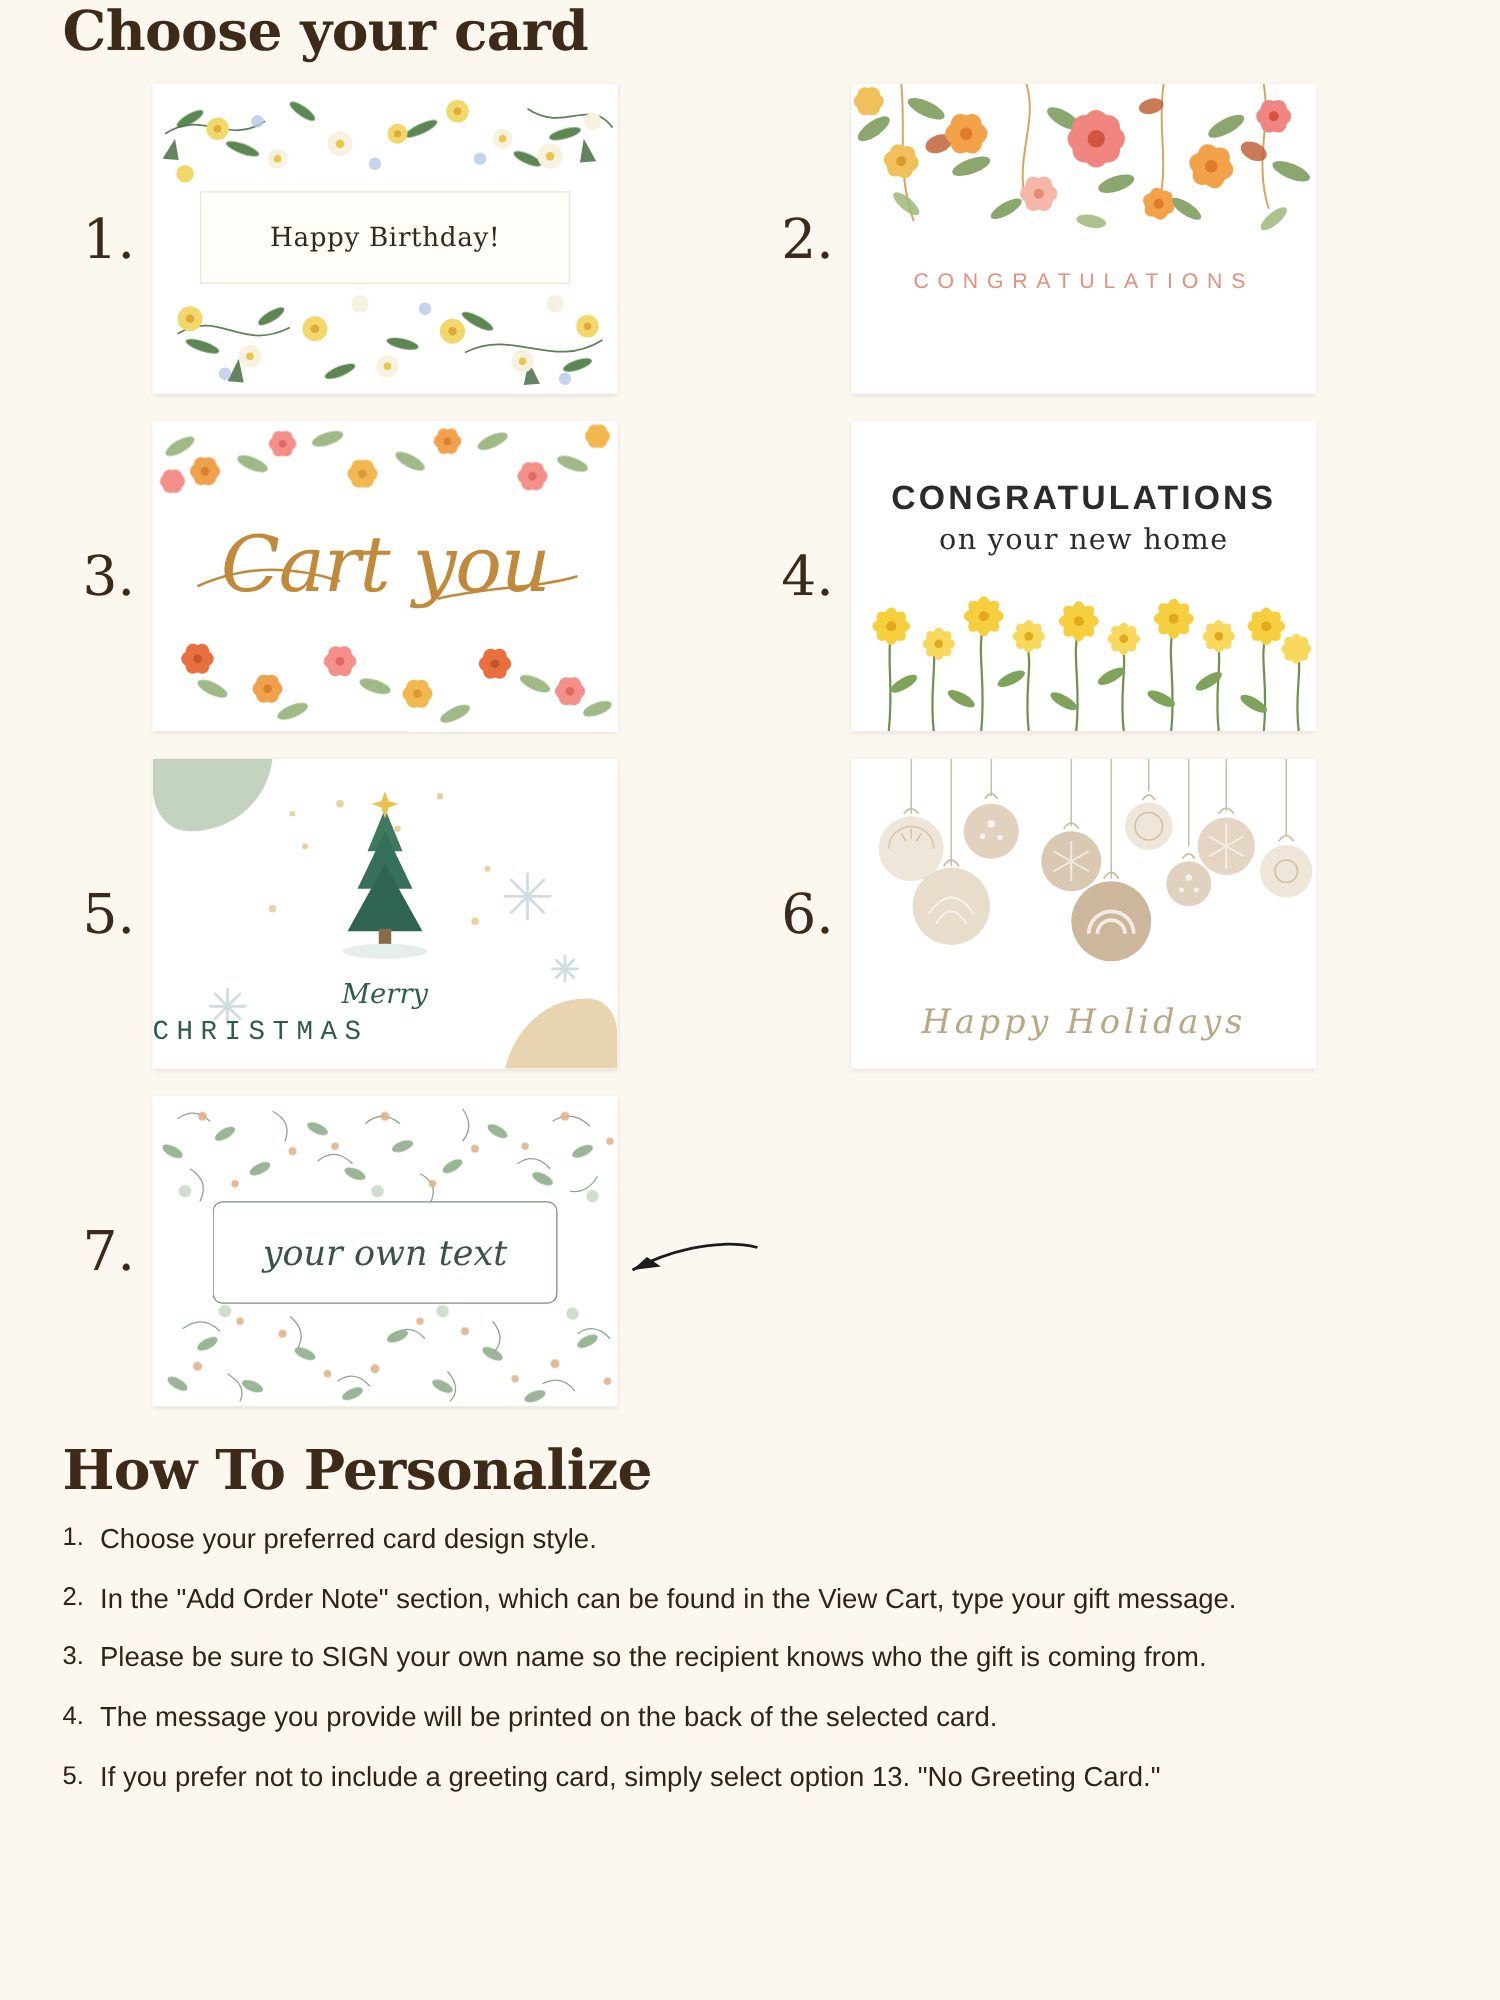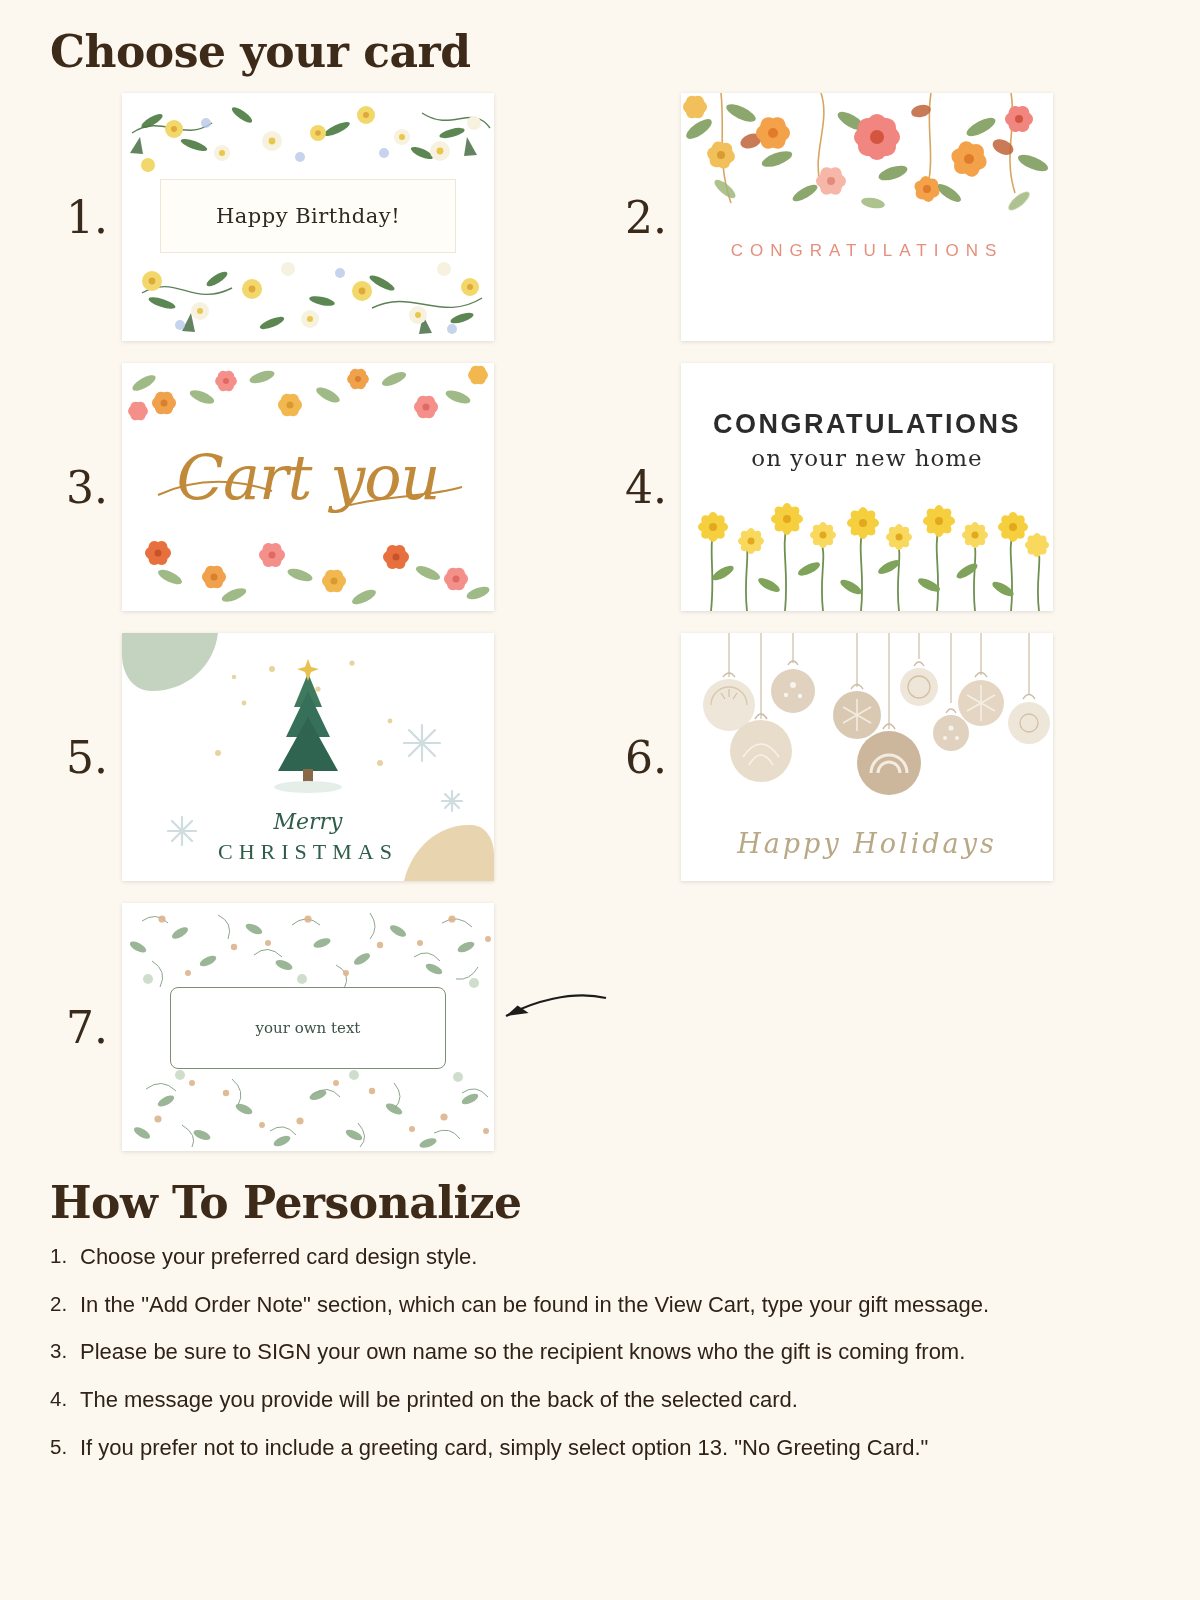--- a/index.html
+++ b/index.html
@@ -16,21 +16,21 @@
   .page { position: relative; width: 1200px; height: 1600px; padding: 0 46px; }
 
   h1.section-title {
     font-family: "DejaVu Serif", serif;
     font-weight: bold;
     font-size: 44px;
     color: #3d2a18;
     margin: 0;
     letter-spacing: -0.5px;
   }
-  #title-choose { padding-top: 26px; padding-left: 4px; }
+  #title-choose { padding-left: 4px; }
 
   .card-grid {
     margin-top: 16px;
     display: grid;
     grid-template-columns: 1fr 1fr;
     row-gap: 22px;
     column-gap: 10px;
   }
   .card-slot { display: flex; align-items: center; gap: 14px; }
   .num {
@@ -86,39 +86,39 @@
     font-family: "DejaVu Serif", serif; font-size: 23px;
     letter-spacing: 1px; color: #2b2b2b;
   }
 
   
   .c5 .merry {
     position: absolute; left:0; right:0; top: 176px; text-align:center;
     font-family: "DejaVu Serif", serif; font-style: italic; font-size: 22px; color: #2f5d4a;
   }
   .c5 .xmas {
-    position: absolute; left:0; right:0; top: 206px; text-align:center;
-    font-size: 22px; letter-spacing: 6px; color: #2f5d4a; font-family: Liberation Serif, serif;
+    position: absolute; left:0; right:0; top: 206px; 
+    font-size: 22px; letter-spacing: 6px; color: #2f5d4a; font-family: Liberation Mono, monospace;
   }
 
   
   .c6 .hh {
     position: absolute; left:0; right:0; bottom: 22px; text-align:center;
     font-family: "DejaVu Serif", serif; font-style: italic; font-size: 27px;
     color: #b9a886; letter-spacing: 3px; margin-top: 20px;
   }
 
   
   .c7 .box {
     position: absolute; left: 48px; top: 84px; width: 276px; height: 82px;
     border: 1.5px solid #7e8d78; border-radius: 8px; background: rgba(255,255,255,.82);
     display:flex; align-items:center; justify-content:center; z-index: 5;
   }
   .c7 .box span {
-    font-family: "DejaVu Serif", serif; font-size: 15px; color: #3c5246;
+    font-family: "DejaVu Serif", serif; font-style: italic; font-size: 28px; color: #3c5246;
   }
 
   
   .annotation {
     position: absolute;
     left: 608px; top: 985px; width: 520px;
   }
   .annotation p {
     margin: 0 0 10px 0;
     font-family: "DejaVu Serif", serif;

